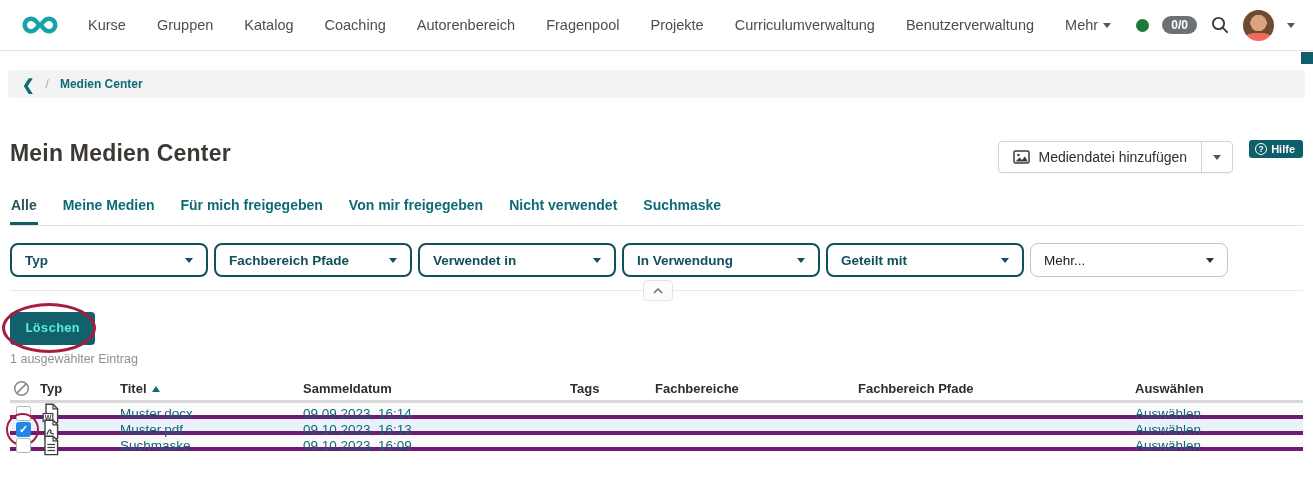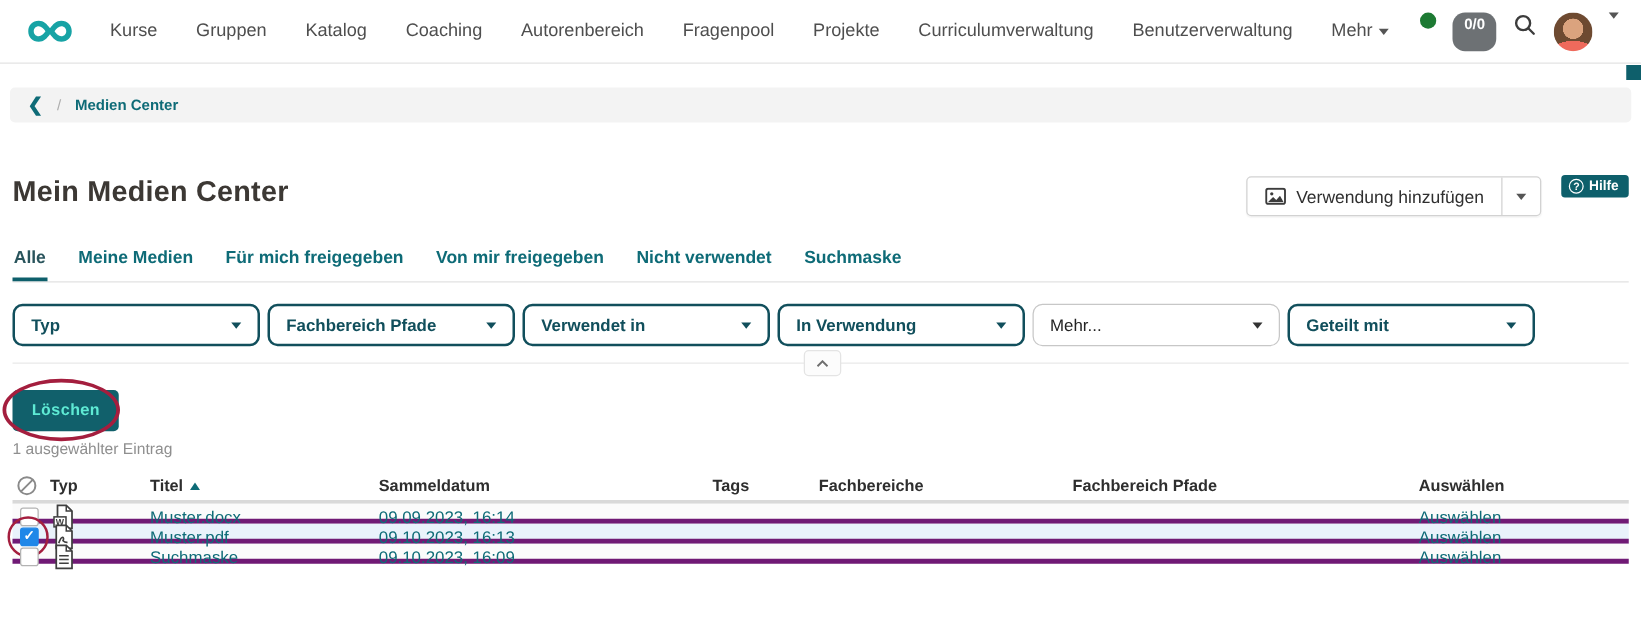--- a/index.html
+++ b/index.html
@@ -8,21 +8,21 @@
 
   
   .topbar { height:51px; display:flex; align-items:center; padding:0 18px 0 20px;
             border-bottom:1px solid #e4e4e4; background:#fff; position:relative; }
   .logo { display:flex; align-items:center; margin-right:28px; cursor:pointer; }
   .nav-items { display:flex; gap:31px; align-items:flex-end; }
   .nav-item { font-size:14.5px; color:#4e4e4e; cursor:pointer; white-space:nowrap; }
   .nav-more { display:flex; align-items:center; gap:5px; }
   .caret-down { width:0; height:0; border-left:4px solid transparent; border-right:4px solid transparent;
                 border-top:5px solid #555; display:inline-block; }
-  .top-right { margin-left:auto; display:flex; gap:13px; }
+  .top-right { margin-left:auto; display:flex; align-items:center; gap:13px; }
   .status-dot { width:13px; height:13px; border-radius:50%; background:#1d7a33; }
   .count-badge { background:#6d7174; color:#fff; font-size:12px; font-weight:bold;
                  padding:2px 9px; border-radius:10px; cursor:pointer; }
   .search-btn { cursor:pointer; display:flex; }
   .avatar { width:31px; height:31px; border-radius:50%; cursor:pointer; overflow:hidden;
             background:
               radial-gradient(ellipse 60% 35% at 50% 108%, #ef6a5c 0 99%, transparent 100%),
               radial-gradient(circle at 50% 42%, #dba37e 0 34%, #6e4a31 35% 100%); }
   .edge-box { position:absolute; right:0; top:52px; width:12px; height:12px; background:#0e5f6b; }
 
@@ -156,21 +156,21 @@
   <div class="title-row">
     <h1 class="page-title">Mein Medien Center</h1>
     <div class="title-actions">
       <div class="split-btn">
         <span class="split-main">
           <svg width="17" height="14" viewBox="0 0 17 14">
             <rect x="1" y="1" width="15" height="12" rx="1.5" fill="none" stroke="#3c3c3c" stroke-width="1.5"></rect>
             <circle cx="5.4" cy="5" r="1.3" fill="#3c3c3c"></circle>
             <path d="M2.5 11.5 L6.5 7.5 L9 10 L12 6.5 L14.8 11.5 Z" fill="#3c3c3c"></path>
           </svg>
-          <span>Verwendung hinzufügen</span>
+          <span>Mediendatei hinzufügen</span>
         </span>
         <span class="split-caret">
           <span class="caret-down"></span>
         </span>
       </div>
       <span class="help-badge">
         <span class="help-q">?</span>
         <span>Hilfe</span>
       </span>
     </div>
@@ -195,26 +195,26 @@
       <span class="caret-down"></span>
     </div>
     <div class="filter-pill">
       <span>Verwendet in</span>
       <span class="caret-down"></span>
     </div>
     <div class="filter-pill">
       <span>In Verwendung</span>
       <span class="caret-down"></span>
     </div>
+    <div class="filter-pill">
+      <span>Geteilt mit</span>
+      <span class="caret-down"></span>
+    </div>
     <div class="filter-pill plain">
       <span>Mehr...</span>
-      <span class="caret-down"></span>
-    </div>
-    <div class="filter-pill">
-      <span>Geteilt mit</span>
       <span class="caret-down"></span>
     </div>
   </div>
 
   <div class="collapse-zone">
     <div class="collapse-btn">
       <svg width="10" height="6" viewBox="0 0 10 6">
         <polyline points="1,5 5,1 9,5" fill="none" stroke="#6f6f6f" stroke-width="1.5"></polyline>
       </svg>
     </div>

